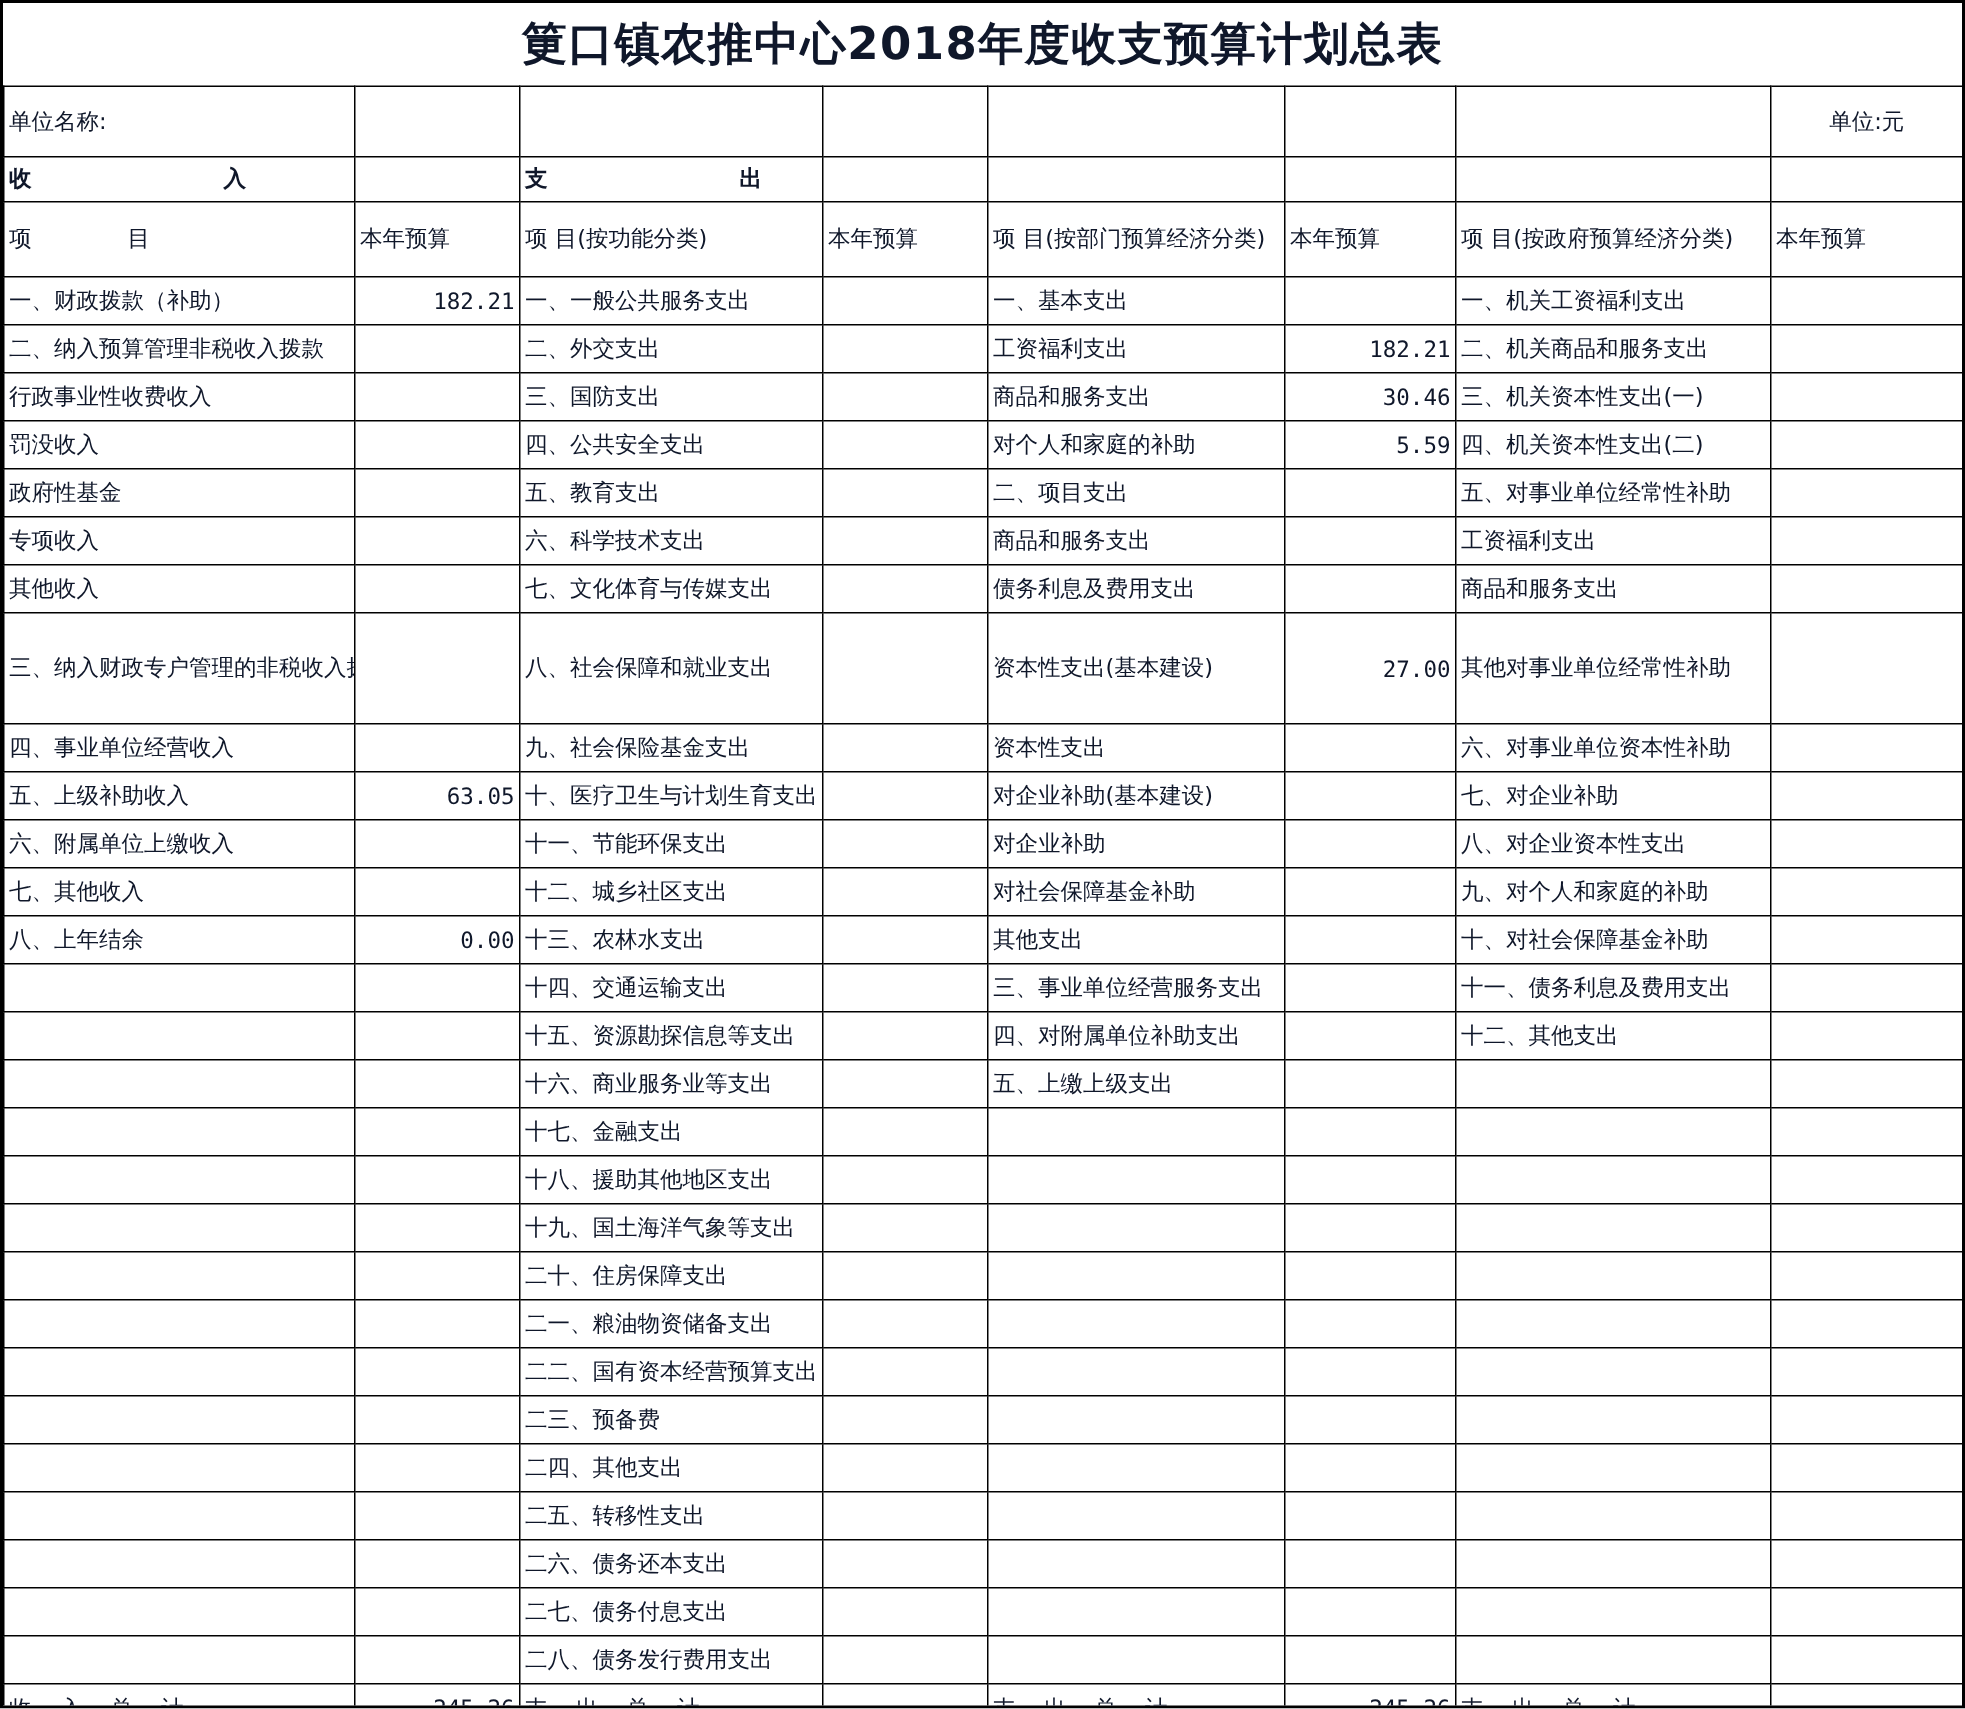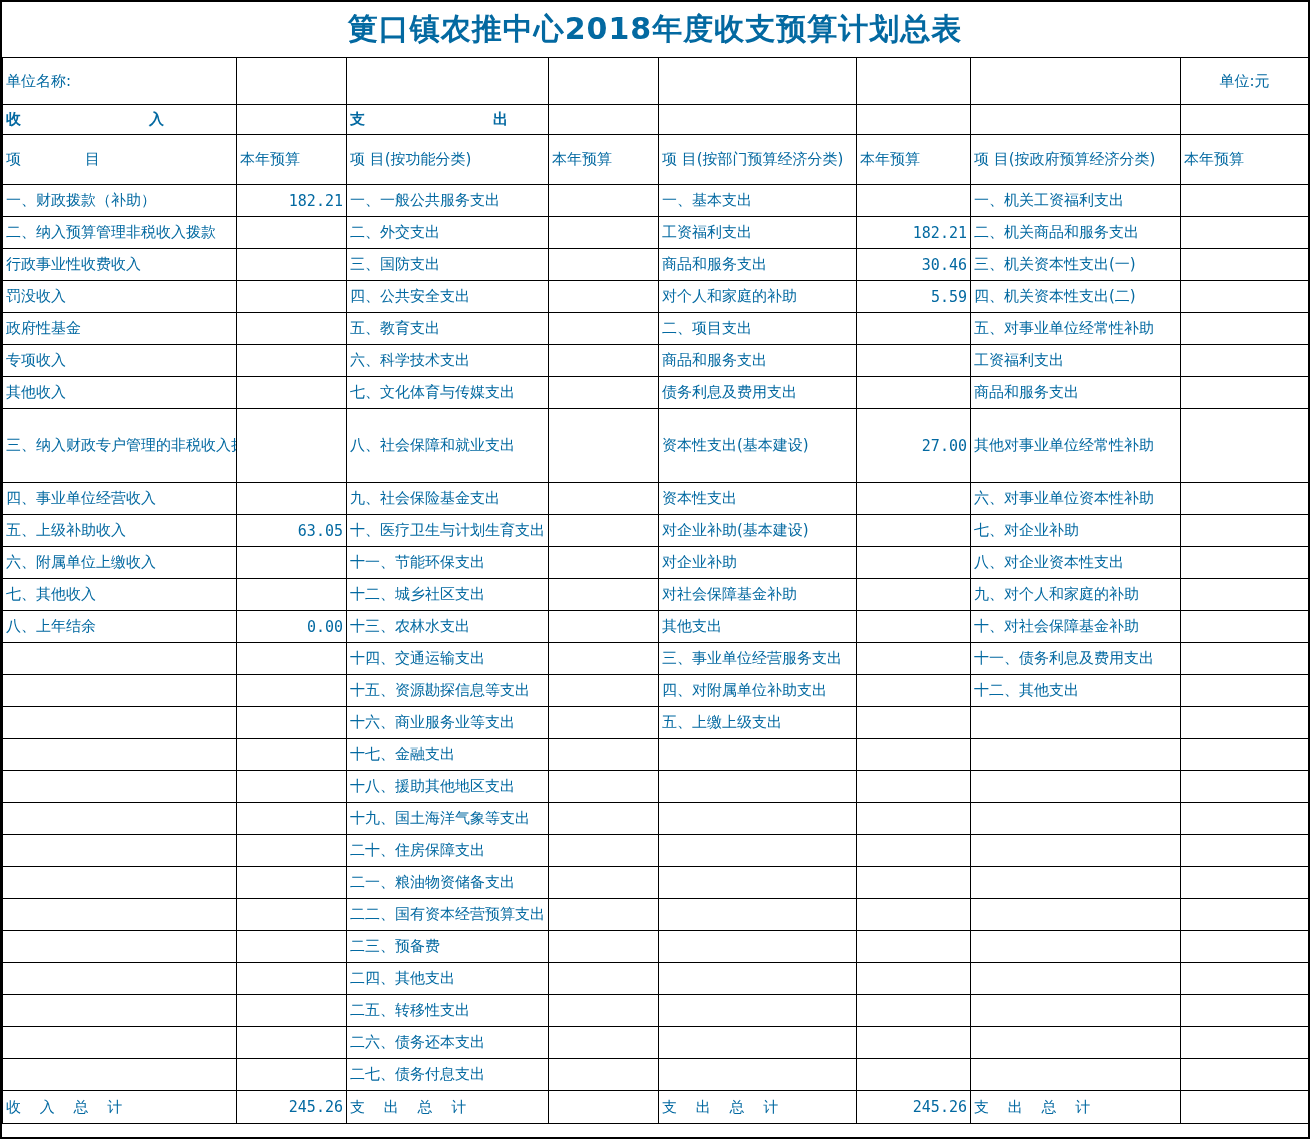--- a/index.html
+++ b/index.html
@@ -1,19 +1,19 @@
 <!DOCTYPE html>
 <html><head>
 <meta charset="utf-8">
 <style>
   html,body{margin:0;padding:0;background:#fff;}
   .sheet{
     width:1310px;height:1139px;box-sizing:border-box;
     border:2px solid #000;background:#fff;
-    font-family:"DejaVu Sans",sans-serif;color:#0369a1;overflow:hidden;
+    font-family:"DejaVu Sans",sans-serif;color:#0f172a;overflow:hidden;
   }
   .title{
     height:55px;display:flex;align-items:center;justify-content:center;
     font-size:30px;font-weight:bold;letter-spacing:1px;
   }
   table.grid{
     width:1306px;border-collapse:collapse;table-layout:fixed;
   }
   table.grid td{
     border:1px solid #000;padding:0 3px;overflow:hidden;white-space:nowrap;
@@ -346,20 +346,30 @@
         <tr>
     <td class="lbl"><span class="t"></span></td>
     <td class="num"><span class="t"></span></td>
     <td class="lbl"><span class="t">二七、债务付息支出</span></td>
     <td class="num"><span class="t"></span></td>
     <td class="lbl"><span class="t"></span></td>
     <td class="num"><span class="t"></span></td>
     <td class="lbl"><span class="t"></span></td>
     <td class="num"><span class="t"></span></td>
   </tr>
+        <tr>
+    <td class="lbl"><span class="t"></span></td>
+    <td class="num"><span class="t"></span></td>
+    <td class="lbl"><span class="t">二八、债务发行费用支出</span></td>
+    <td class="num"><span class="t"></span></td>
+    <td class="lbl"><span class="t"></span></td>
+    <td class="num"><span class="t"></span></td>
+    <td class="lbl"><span class="t"></span></td>
+    <td class="num"><span class="t"></span></td>
+  </tr>
         <tr class="r-total">
         <td class="lbl"><span class="tsp">收 入 总 计</span></td>
         <td class="num">245.26</td>
         <td class="lbl"><span class="tsp">支 出 总 计</span></td>
         <td class="num"></td>
         <td class="lbl"><span class="tsp">支 出 总 计</span></td>
         <td class="num">245.26</td>
         <td class="lbl"><span class="tsp">支 出 总 计</span></td>
         <td class="num"></td>
       </tr>

